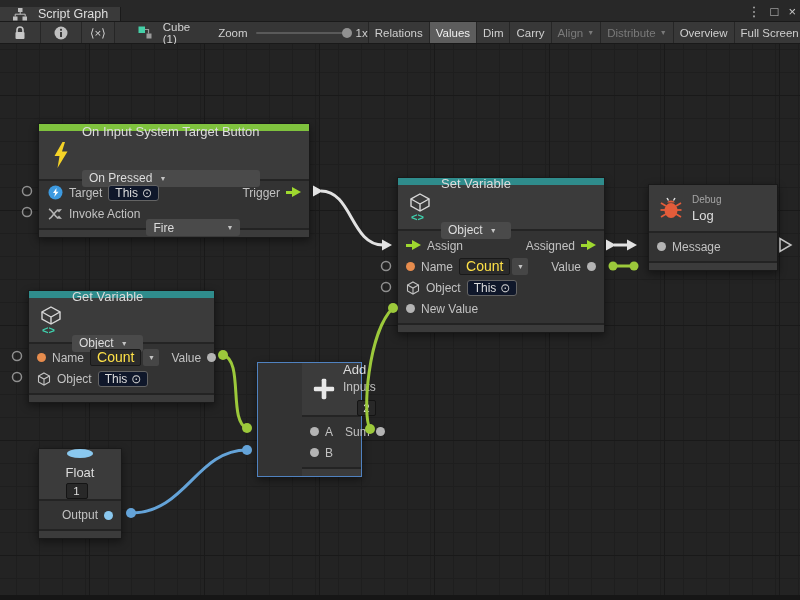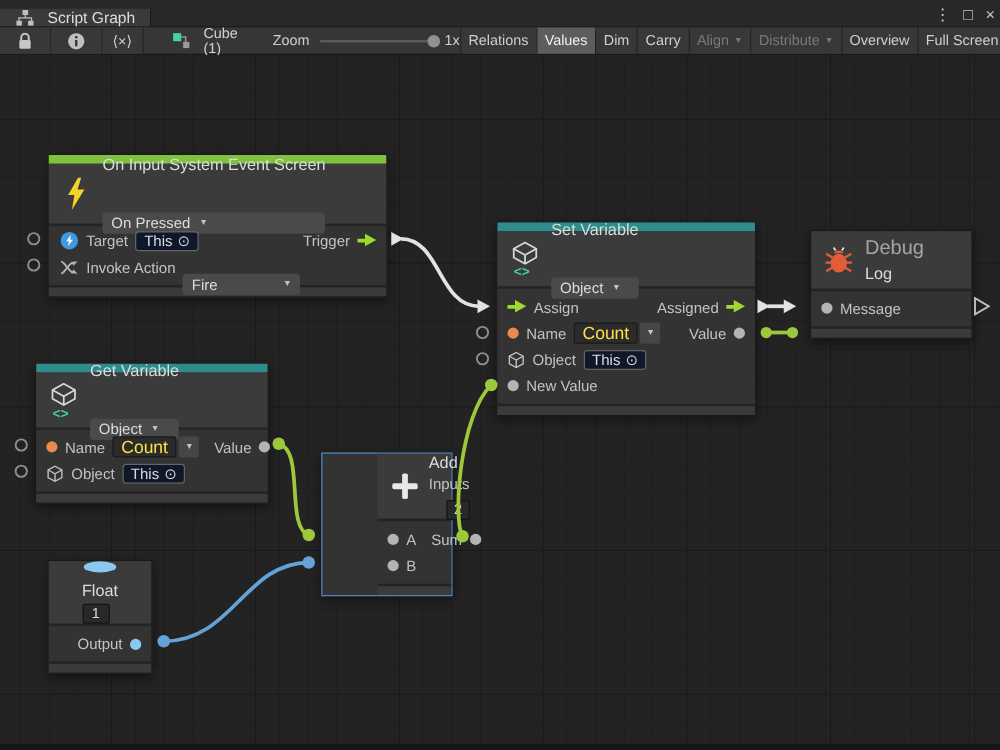--- a/index.html
+++ b/index.html
@@ -47,21 +47,21 @@
 
   
   .node { position:absolute; background:#333; border:1px solid #191919;
     box-shadow:0 3px 8px rgba(0,0,0,.45); z-index:2; }
   .node.selected { border:1px solid #5082c0; }
   .colorbar { height:7px; }
   .nhead { display:flex; align-items:center; gap:9px; padding:0 10px; background:#3b3b3b; }
   .icon-cell { display:flex; align-items:center; justify-content:center; min-width:24px; }
   .hcol { display:flex; flex-direction:column; gap:3px; }
   .ntitle { font-size:13px; color:#dcdcdc; white-space:nowrap; }
-  .ncat { font-size:16px; color:#a5a5a5; }
+  .ncat { font-size:10px; color:#a5a5a5; }
   .nbody { border-top:2px solid #242424; background:#333; padding:3px 0 4px 0; }
   .nrow { display:flex; align-items:center; gap:6px; height:21px; padding:0 8px;
     color:#c2c2c2; font-size:12px; white-space:nowrap; }
   .spacer { flex:1; }
   .nfoot { height:9px; background:#3b3b3b; border-top:2px solid #232323; }
 
   
   .pdot { width:9px; height:9px; border-radius:50%; background:#b4b4b4; flex:none; }
   .pdot.orange { background:#e78c4d; }
   .pdot.blue { background:#8ac8ef; }
@@ -179,21 +179,21 @@
 
   <div class="node" style="left:38px; top:123px; width:272px;">
     <div class="colorbar" style="background:#7fc23e"></div>
     <div class="nhead" style="height:48px">
       <span class="icon-cell">
         <svg width="18" height="26" viewBox="0 0 16 26">
             <path d="M9.5 0 L1.5 14 L6.5 14 L4.5 26 L14.5 9.5 L9 9.5 L12 0 Z" fill="#f5d327"></path>
           </svg>
       </span>
       <div class="hcol">
-        <span class="ntitle">On Input System Event Screen</span>
+        <span class="ntitle">On Input System Target Button</span>
         <span class="dd">
           <span>On Pressed</span>
           <span class="caret">▼</span>
         </span>
       </div>
     </div>
     <div class="nbody" style="padding-top:1px">
       <div class="nrow">
         <span class="icon-cell" style="min-width:16px">
           <svg width="15" height="15" viewBox="0 0 15 15">

